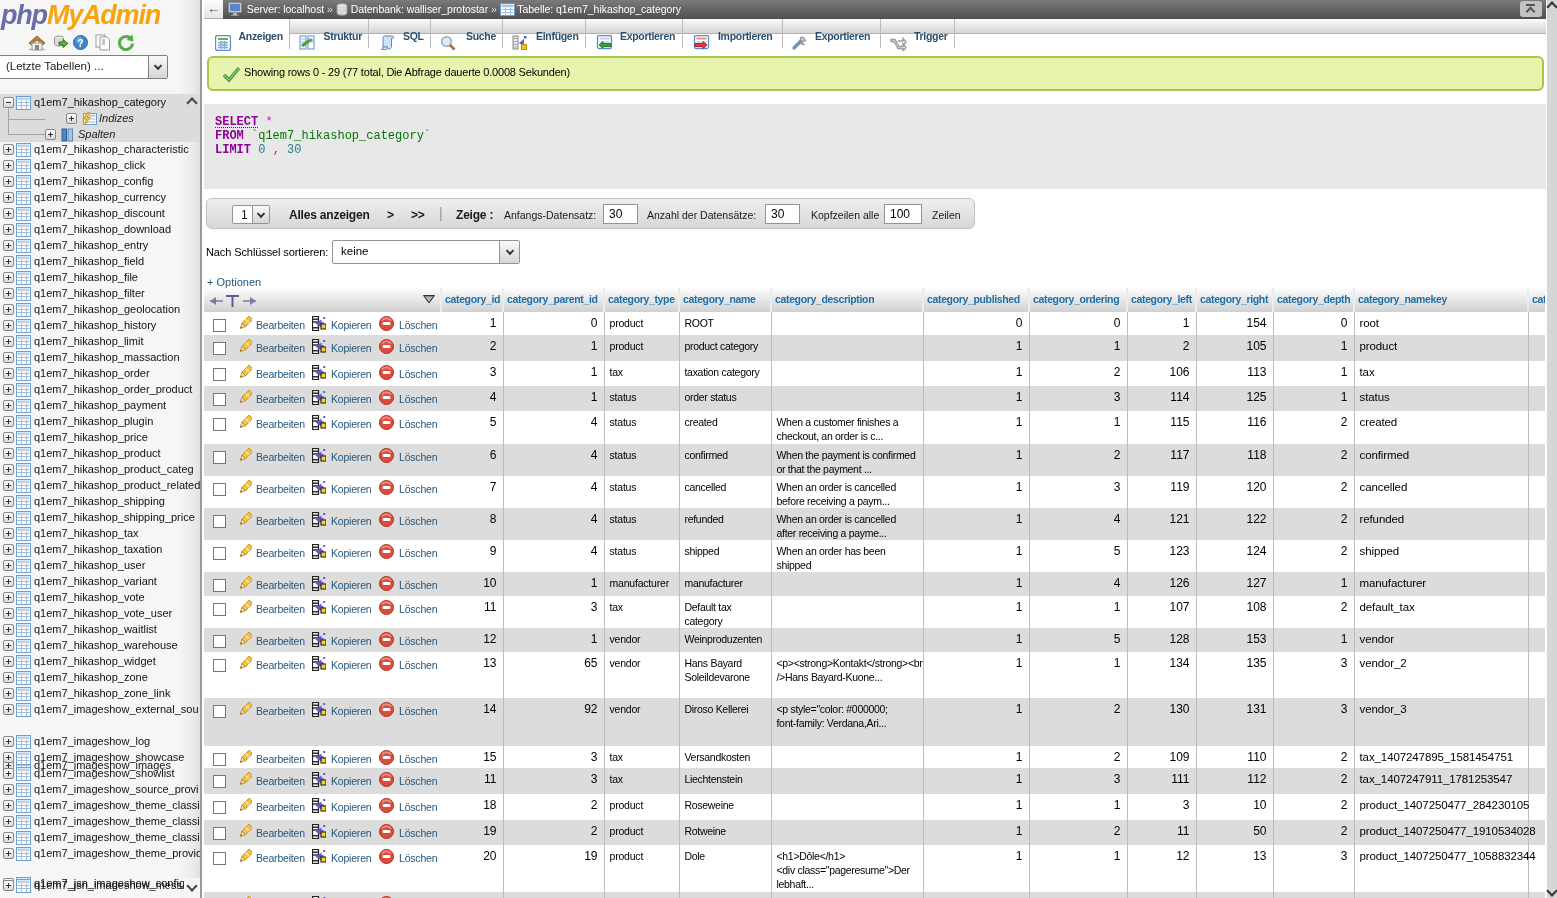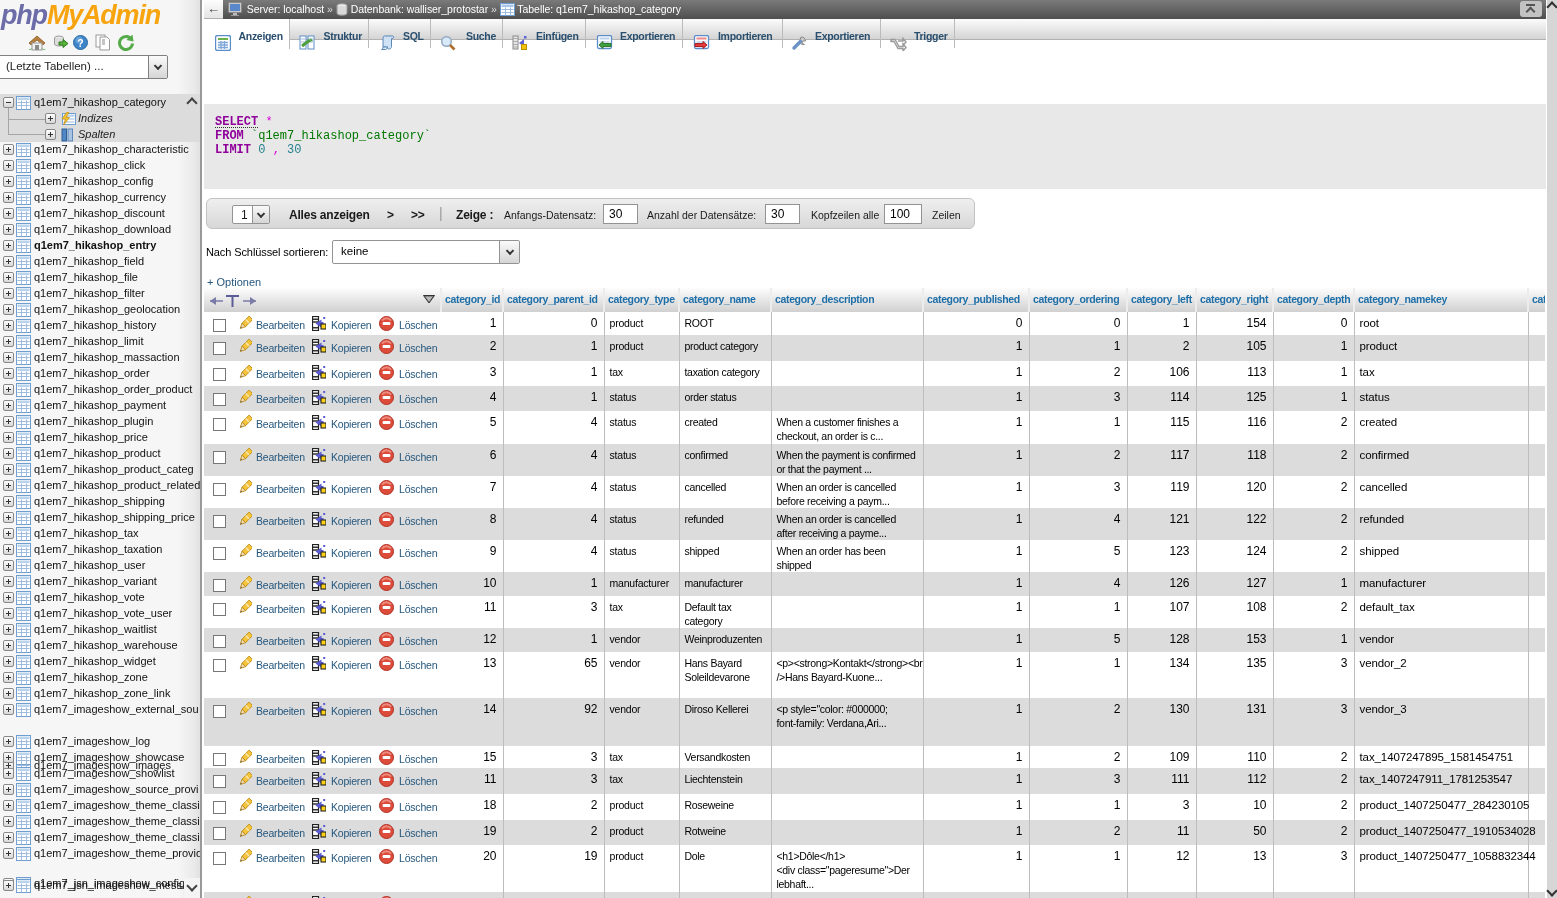--- a/index.html
+++ b/index.html
@@ -14,21 +14,21 @@
 .treerow .txt{position:absolute;left:34px;top:1px;}
 .tr2 .txt{left:78px;font-style:italic;color:#222;}
 .pm{position:absolute;width:11px;height:11px;top:2px;border:1px solid #888;border-radius:2px;background:linear-gradient(#fdfdfd,#d8d8d8);}
 .pm:before{content:"";position:absolute;left:2px;right:2px;top:4px;height:1px;background:#333;}
 .pm.plus:after{content:"";position:absolute;top:2px;bottom:2px;left:4px;width:1px;background:#333;}
 .sel{position:absolute;left:0;top:94px;width:202px;height:48px;background:#dcdcdc;}
 
 #main{position:absolute;left:204px;top:0;width:1342px;height:898px;background:#fff;}
 #crumb{position:absolute;left:19px;top:0;width:1323px;height:19px;background:linear-gradient(#7a7a7a,#4e4e4e);color:#fff;font-size:10.5px;letter-spacing:-0.05px;line-height:19px;white-space:nowrap;}
 #backbox{position:absolute;left:0;top:0;width:19px;height:19px;background:linear-gradient(#fdfdfd,#e4e4e4);border-bottom:1px solid #b0b0b0;color:#444;text-align:center;font-size:13px;line-height:17px;}
-#tabs{position:absolute;left:0;top:19px;width:1342px;height:21px;background:linear-gradient(#fbfbfb,#d4d4d4);border-bottom:1px solid #b2b2b2;}
+#tabs{position:absolute;left:0;top:19px;width:1342px;height:15px;background:linear-gradient(#fbfbfb,#d4d4d4);border-bottom:1px solid #b2b2b2;}
 .tab{position:absolute;top:0;height:29px;border-right:1px solid #bbb;}
 .tab .lbl{position:absolute;top:11px;font-size:10.5px;font-weight:bold;color:#2a4f6e;letter-spacing:-0.3px;white-space:nowrap;}
 .tab svg{position:absolute;top:8px;}
 .tab.on{background:#fff;height:30px;}
 
 #msg{position:absolute;left:3px;top:56px;width:1337px;height:35px;background:#e8f3ad;border:2px solid #a7c64c;border-radius:6px;}
 #msg .t{position:absolute;left:35px;top:8px;font-size:11px;color:#000;letter-spacing:-0.2px;white-space:nowrap;}
 
 #sqlbox{position:absolute;left:0;top:104px;width:1342px;height:85px;background:#e8e8e8;}
 #sqlq{position:absolute;left:11px;top:11px;font-family:"Liberation Mono",monospace;font-size:12px;line-height:14px;white-space:pre;}
@@ -112,21 +112,21 @@
 <div class="abs" style="left:8px;top:134px;width:37px;height:1px;background:#a5a5a5;"></div>
 <div class="treerow " style="top:95px;">
       <div class="pm minus" style="left:3px;"></div>
       <svg width="15" height="14" style="position:absolute;left:16px;top:1px;">
         <rect x="0.5" y="0.5" width="14" height="13" fill="#fff" stroke="#6d9dd1"></rect>
         <rect x="1.5" y="1.5" width="12" height="2.6" fill="#bcd3ec"></rect>
         <path d="M1.5 6.5 h12 M1.5 9.5 h12 M5.5 4.5 v9 M10.5 4.5 v9" stroke="#9dbbdd" stroke-width="1"></path>
       </svg>
       <span class="txt">q1em7_hikashop_category</span>
     </div>
-<div class="treerow tr2" style="top:111px;">
+<div class="treerow tr2" style="top:111px;margin-left:21px;">
       <div class="pm plus" style="left:45px;"></div>
       <svg width="16" height="14" style="position:absolute;left:60px;top:1px;">
         <rect x="2.5" y="1.5" width="13" height="11" fill="#fff" stroke="#6d9dd1"></rect>
         <rect x="3.5" y="2.5" width="11" height="2.4" fill="#bcd3ec"></rect>
         <path d="M3.5 7 h11 M3.5 10 h11" stroke="#9dbbdd"></path>
         <path d="M7 0 L2 7 L5.5 7 L3.5 13 L9.5 5.5 L6 5.5 L9 0 Z" fill="#f7c52c" stroke="#c7921a" stroke-width="0.8"></path>
       </svg>
       <span class="txt">Indizes</span>
     </div>
 <div class="treerow tr2" style="top:127px;">
@@ -184,21 +184,21 @@
     </div>
 <div class="treerow " style="top:222px;padding-left:32px;">
       <div class="pm plus" style="left:3px;"></div>
       <svg width="15" height="14" style="position:absolute;left:16px;top:1px;">
         <rect x="0.5" y="0.5" width="14" height="13" fill="#fff" stroke="#6d9dd1"></rect>
         <rect x="1.5" y="1.5" width="12" height="2.6" fill="#bcd3ec"></rect>
         <path d="M1.5 6.5 h12 M1.5 9.5 h12 M5.5 4.5 v9 M10.5 4.5 v9" stroke="#9dbbdd" stroke-width="1"></path>
       </svg>
       <span class="txt">q1em7_hikashop_download</span>
     </div>
-<div class="treerow " style="top:238px;font-weight:bold;">
+<div class="treerow " style="top:238px;">
       <div class="pm plus" style="left:3px;"></div>
       <svg width="15" height="14" style="position:absolute;left:16px;top:1px;">
         <rect x="0.5" y="0.5" width="14" height="13" fill="#fff" stroke="#6d9dd1"></rect>
         <rect x="1.5" y="1.5" width="12" height="2.6" fill="#bcd3ec"></rect>
         <path d="M1.5 6.5 h12 M1.5 9.5 h12 M5.5 4.5 v9 M10.5 4.5 v9" stroke="#9dbbdd" stroke-width="1"></path>
       </svg>
       <span class="txt">q1em7_hikashop_entry</span>
     </div>
 <div class="treerow " style="top:254px;">
       <div class="pm plus" style="left:3px;"></div>
@@ -670,20 +670,27 @@
       </div>
 <div class="tab " style="left:676.5px;width:74px;">
         <span class="abs" style="left:9px;top:8px;">
           <svg width="17" height="16">
             <path d="M1 4.5 L5 4.5 L9 11.5 L13 11.5 L13 9 L16 12.5 L13 16 L13 13.5 L8 13.5 L4 6.5 L1 6.5 Z M8 6 L10 6 L13 6 L13 3.5 L16 7 L13 10.5 L13 8" fill="none" stroke="#9a9a9a" stroke-width="1.4"></path>
           </svg>
         </span>
         <span class="lbl" style="left:33.5px;">Trigger</span>
       </div>
 </div>
+<div id="msg">
+      <svg style="position:absolute;left:13px;top:8px;" width="19" height="17">
+        <path d="M2 9 L7 14 L17 2" fill="none" stroke="#3f8f3f" stroke-width="3.4"></path>
+        <path d="M2 9 L7 14 L17 2" fill="none" stroke="#7fc96d" stroke-width="1.4"></path>
+      </svg>
+      <div class="t">Showing rows 0 - 29 (77 total, Die Abfrage dauerte 0.0008 Sekunden)</div>
+    </div>
 <div id="sqlbox">
 <div id="sqlq"><span class="kw uln">SELECT</span> <span class="star">*</span>
 <span class="kw">FROM</span> <span class="idn">`q1em7_hikashop_category`</span>
 <span class="kw">LIMIT</span> <span class="num">0</span> <span class="star">,</span> <span class="num">30</span></div>
 </div>
 <div id="pgbar">
 <div class="selbox" style="left:25px;top:6px;width:38px;height:19px;">
 <div style="position:absolute;left:8px;top:2px;font-size:12px;">1</div>
 <div class="arr">
           <div class="chev"></div>

